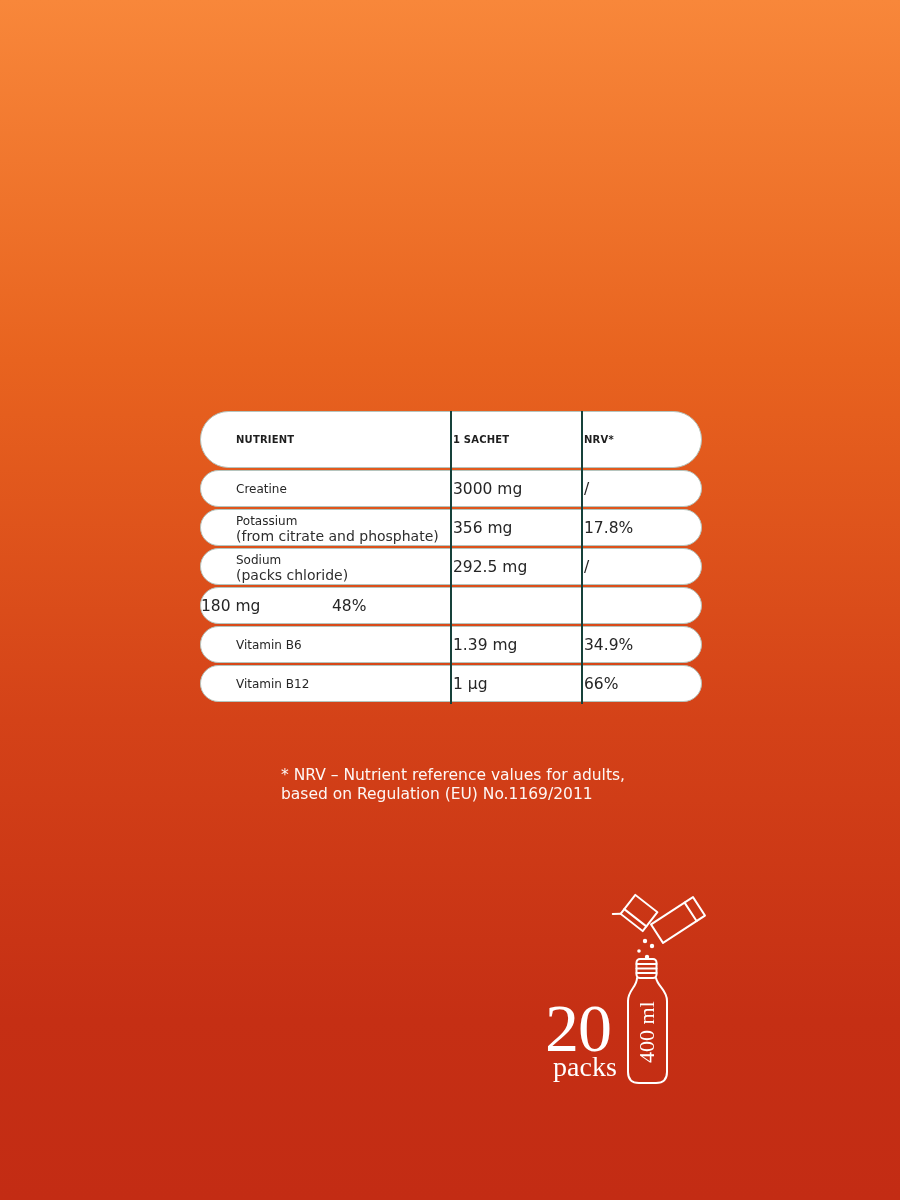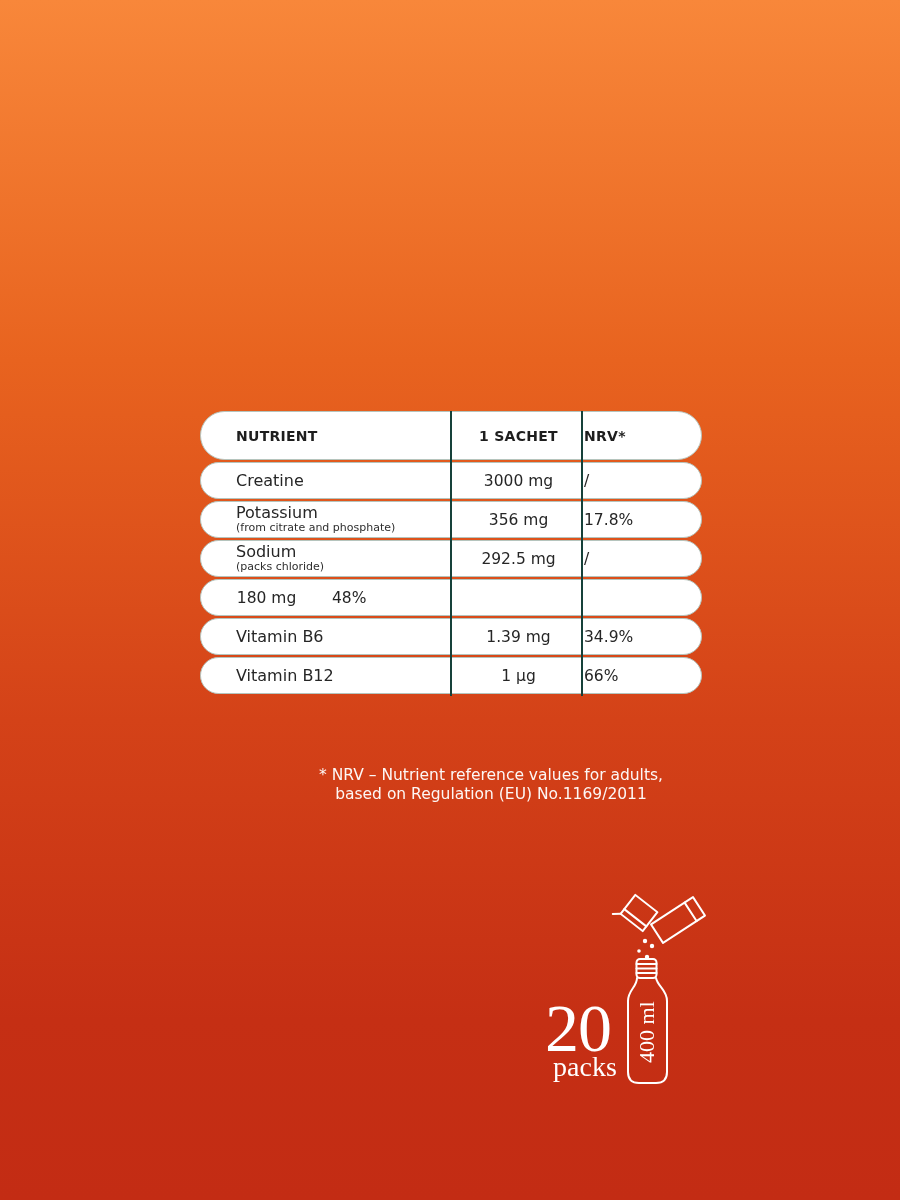--- a/index.html
+++ b/index.html
@@ -16,51 +16,51 @@
   .pill{
     position:relative;
     background:#FFFFFF;
     border:1px solid #B5C4BD;
     box-sizing:border-box;
     display:flex;
     align-items:center;
     color:#262626;
   }
   .pill.header{
-    height:49px;
+    height:57px;
     border-radius:28.5px;
     font-weight:700;
-    font-size:14px;
+    font-size:10px;
     letter-spacing:.02em;
     color:#1E1E1E;
     margin-bottom:2px;
   }
   .pill.row{
     height:37px;
     border-radius:18.5px;
     margin-bottom:2px;
     font-size:15.5px;
   }
   .cell-name{width:252px;box-sizing:border-box;padding-left:35px;}
-  .cell-amt{width:131px;text-align:center;}
+  .cell-amt{width:131px;}
   .cell-nrv{flex:1;text-align:left;}
-  .nm{display:block;font-size:16px;line-height:16px;}
-  .sub{display:block;font-size:11px;line-height:12px;margin-top:1px;color:#2E2E2E;}
+  .nm{display:block;font-size:12px;line-height:16px;}
+  .sub{display:block;font-size:14px;line-height:12px;margin-top:1px;color:#2E2E2E;}
   .vdiv{
     position:absolute;top:0;bottom:0;width:2px;
     background:#16413A;z-index:5;
   }
   .vdiv.d1{left:250px;}
   .vdiv.d2{left:381px;}
 
   
   .footnote{
     position:absolute;
     top:766px;right:199px;width:420px;
-    text-align:center;
+    text-align:left;
     color:rgba(255,255,255,.96);
     font-size:15.5px;line-height:19px;
   }
 
   
   .illu{position:absolute;left:540px;top:880px;width:180px;height:220px;}
   .packcount{
     position:absolute;left:536px;top:998px;width:84px;
     text-align:center;color:#FFFFFF;
     font-family:"Liberation Serif","DejaVu Serif",serif;

